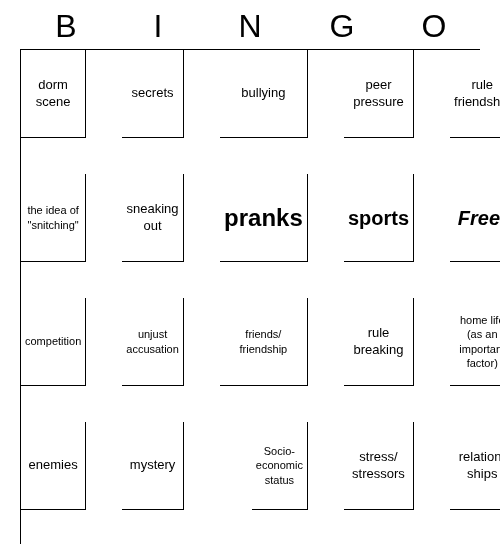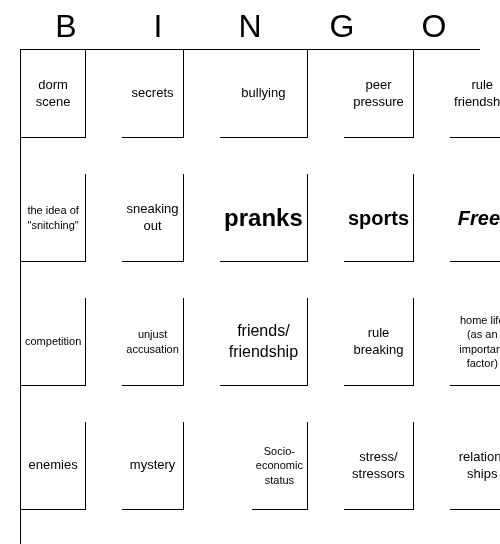--- a/index.html
+++ b/index.html
@@ -70,21 +70,21 @@
       <div class="bingo-cell">bullying</div>
       <div class="bingo-cell">peer pressure</div>
       <div class="bingo-cell">rule friendship</div>
       <div class="bingo-cell" style="font-size: 11px;">the idea of "snitching"</div>
       <div class="bingo-cell">sneaking out</div>
       <div class="bingo-cell" style="font-size: 24px; font-weight: bold;">pranks</div>
       <div class="bingo-cell" style="font-size: 20px; font-weight: bold;">sports</div>
       <div class="bingo-cell free">Free!</div>
       <div class="bingo-cell" style="font-size: 11px;">competition</div>
       <div class="bingo-cell" style="font-size: 11px;">unjust accusation</div>
-      <div class="bingo-cell" style="font-size: 16px;">friends/ friendship</div>
+      <div class="bingo-cell" style="font-size: 11px;">friends/ friendship</div>
       <div class="bingo-cell">rule breaking</div>
       <div class="bingo-cell" style="font-size: 11px;">home life (as an important factor)</div>
       <div class="bingo-cell">enemies</div>
       <div class="bingo-cell">mystery</div>
       <div class="bingo-cell" style="font-size: 11px; margin-left: 32px;">Socio-economic status</div>
       <div class="bingo-cell">stress/ stressors</div>
       <div class="bingo-cell">relation-ships</div>
       <div class="bingo-cell">exams</div>
     </div>
 </div>

